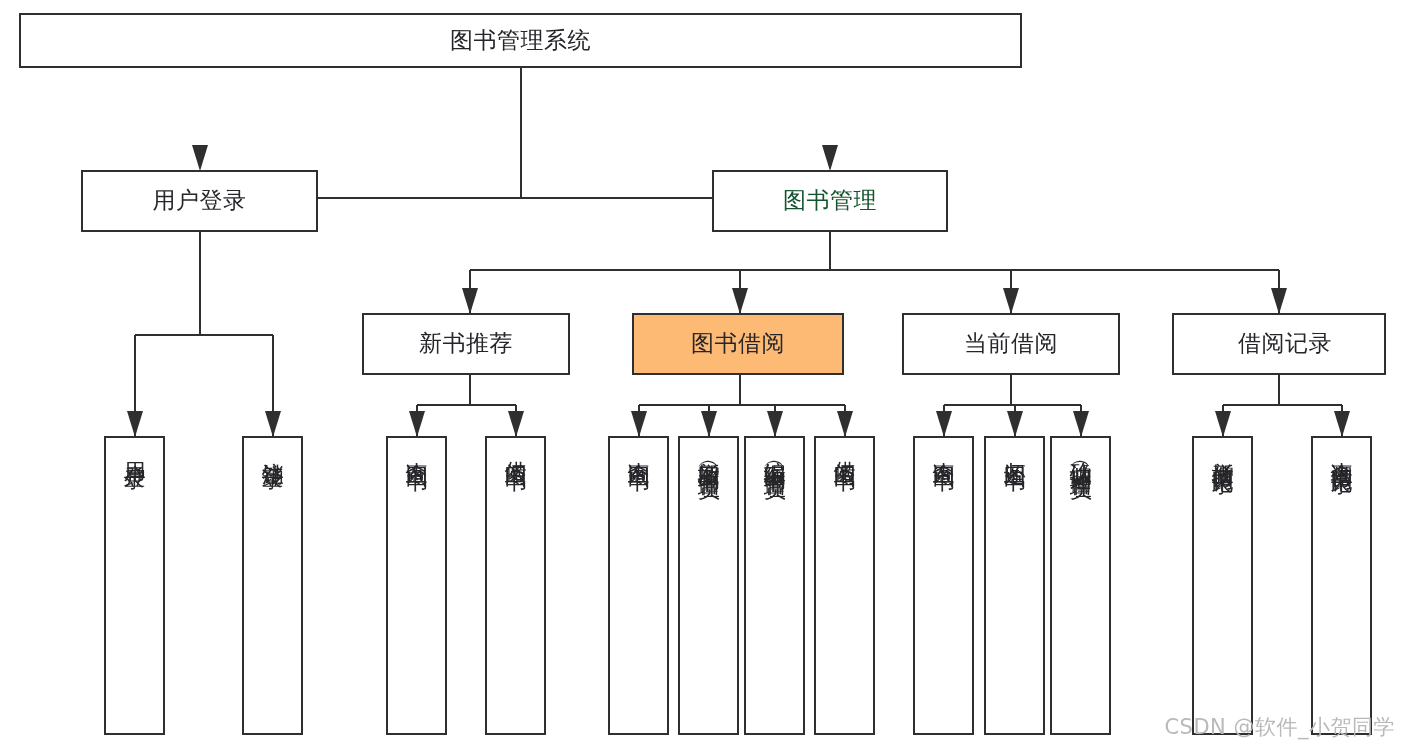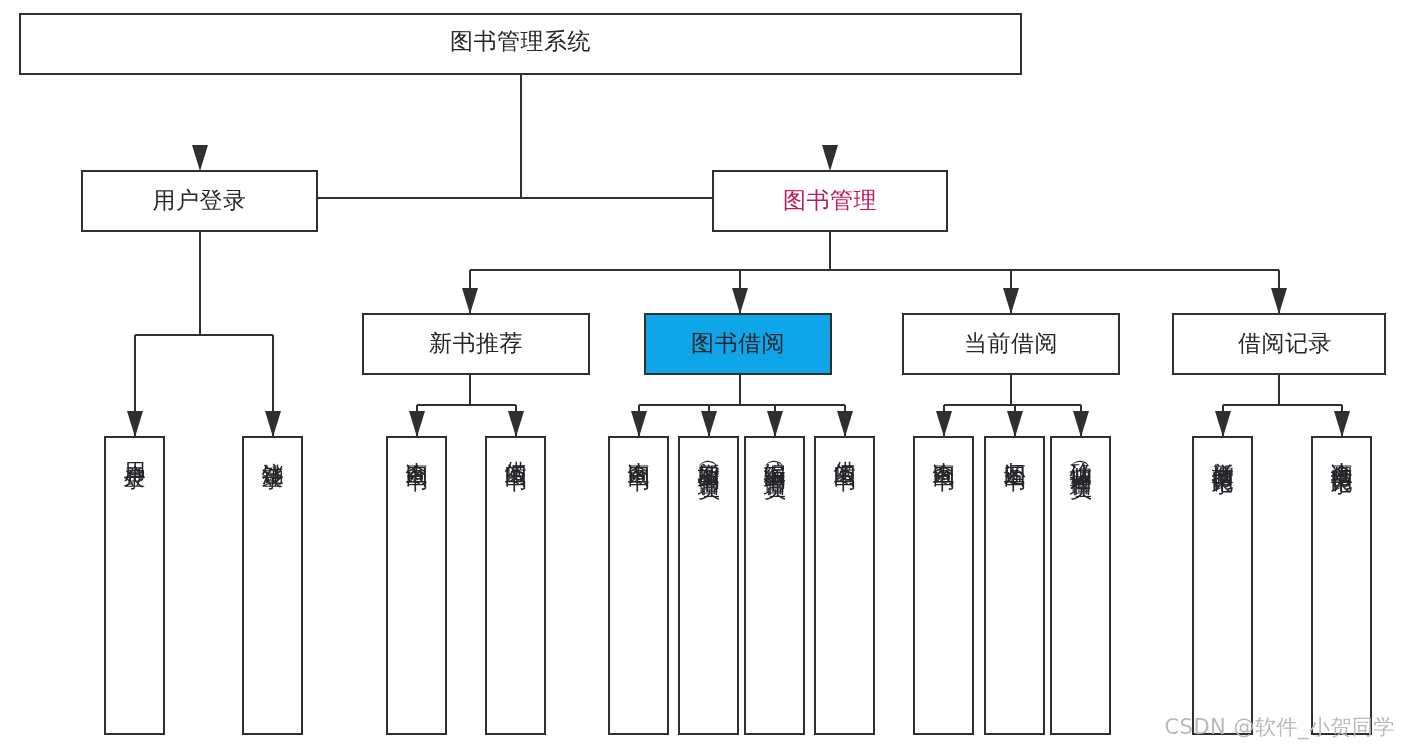--- a/index.html
+++ b/index.html
@@ -119,33 +119,33 @@
       <line x1="1081" y1="405" x2="1081" y2="436" stroke="#2f2f2f" stroke-width="2.5" shape-rendering="crispEdges"></line>
       <path d="M 1073 411 L 1089 411 L 1081 437 Z" fill="#2f2f2f"></path>
       <line x1="1279" y1="375" x2="1279" y2="405" stroke="#2f2f2f" stroke-width="2.5" shape-rendering="crispEdges"></line>
       <line x1="1223" y1="405" x2="1342" y2="405" stroke="#2f2f2f" stroke-width="2.5" shape-rendering="crispEdges"></line>
       <line x1="1223" y1="405" x2="1223" y2="436" stroke="#2f2f2f" stroke-width="2.5" shape-rendering="crispEdges"></line>
       <path d="M 1215 411 L 1231 411 L 1223 437 Z" fill="#2f2f2f"></path>
       <line x1="1342" y1="405" x2="1342" y2="436" stroke="#2f2f2f" stroke-width="2.5" shape-rendering="crispEdges"></line>
       <path d="M 1334 411 L 1350 411 L 1342 437 Z" fill="#2f2f2f"></path>
     </svg>
   <div id="nodes-layer">
-      <div class="node horiz" style="left: 19px; top: 13px; width: 1003px; height: 62px; border-color: rgb(47, 47, 47); background: rgb(255, 255, 255); font-family: Liberation Mono, monospace;">
+      <div class="node horiz" style="left: 19px; top: 13px; width: 1003px; height: 55px; border-color: rgb(47, 47, 47); background: rgb(255, 255, 255);">
         <span class="lbl" style="color: rgb(38, 38, 42);">图书管理系统</span>
       </div>
       <div class="node horiz" style="left: 81px; top: 170px; width: 237px; height: 62px; border-color: rgb(47, 47, 47); background: rgb(255, 255, 255);">
         <span class="lbl" style="color: rgb(38, 38, 42);">用户登录</span>
       </div>
       <div class="node horiz" style="left: 712px; top: 170px; width: 236px; height: 62px; border-color: rgb(47, 47, 47); background: rgb(255, 255, 255);">
-        <span class="lbl" style="color: #be185d;">图书管理</span>
+        <span class="lbl" style="color: #14532d;">图书管理</span>
       </div>
-      <div class="node horiz" style="left: 362px; top: 313px; width: 228px; height: 62px; border-color: rgb(47, 47, 47); background: rgb(255, 255, 255);">
+      <div class="node horiz" style="left: 362px; top: 313px; width: 208px; height: 62px; border-color: rgb(47, 47, 47); background: rgb(255, 255, 255);">
         <span class="lbl" style="color: rgb(38, 38, 42);">新书推荐</span>
       </div>
-      <div class="node horiz" style="left: 632px; top: 313px; width: 188px; height: 62px; border-color: rgb(47, 47, 47); background: #0ea5e9; margin-left: 12px;">
+      <div class="node horiz" style="left: 632px; top: 313px; width: 212px; height: 62px; border-color: rgb(47, 47, 47); background: #fdba74;">
         <span class="lbl" style="color: rgb(38, 38, 42);">图书借阅</span>
       </div>
       <div class="node horiz" style="left: 902px; top: 313px; width: 218px; height: 62px; border-color: rgb(47, 47, 47); background: rgb(255, 255, 255);">
         <span class="lbl" style="color: rgb(38, 38, 42);">当前借阅</span>
       </div>
       <div class="node horiz" style="left: 1172px; top: 313px; width: 214px; height: 62px; border-color: rgb(47, 47, 47); background: rgb(255, 255, 255); padding-left: 12px;">
         <span class="lbl" style="color: rgb(38, 38, 42);">借阅记录</span>
       </div>
       <div class="node vert" style="left: 104px; top: 436px; width: 61px; height: 299px; border-color: rgb(47, 47, 47); background: rgb(255, 255, 255);">
         <span class="lbl" style="color: rgb(38, 38, 42);">用户登录</span>

